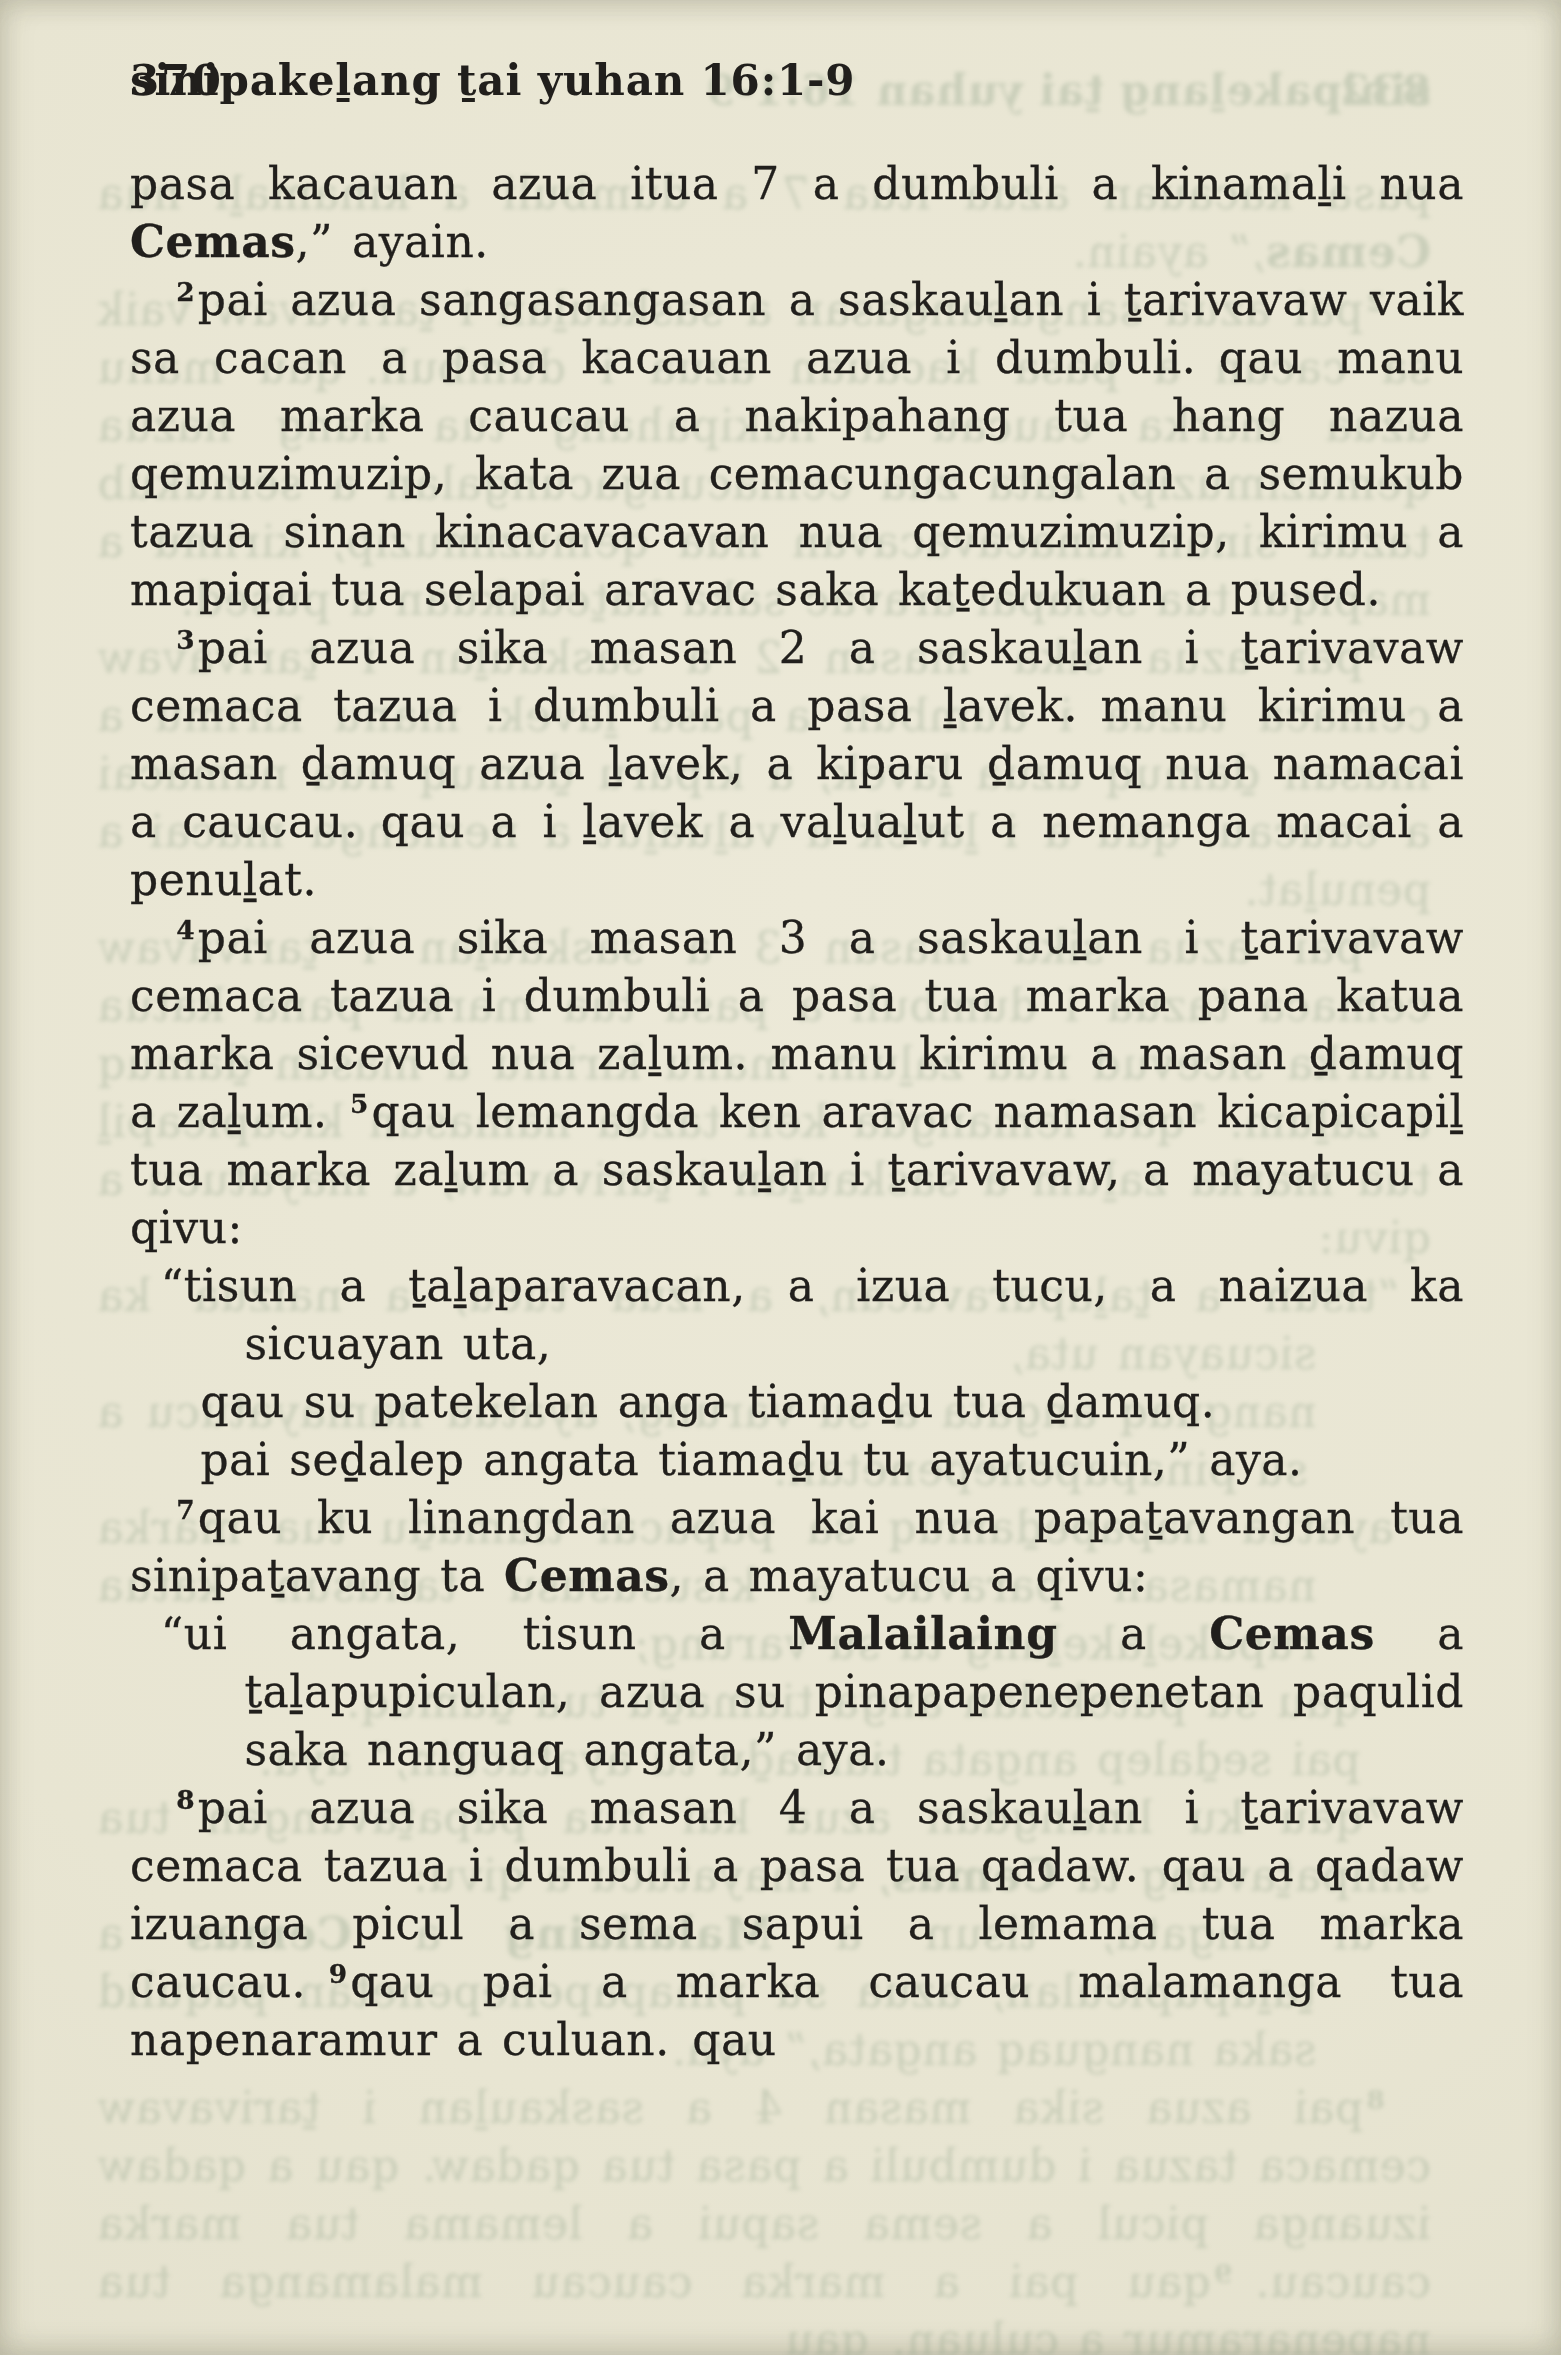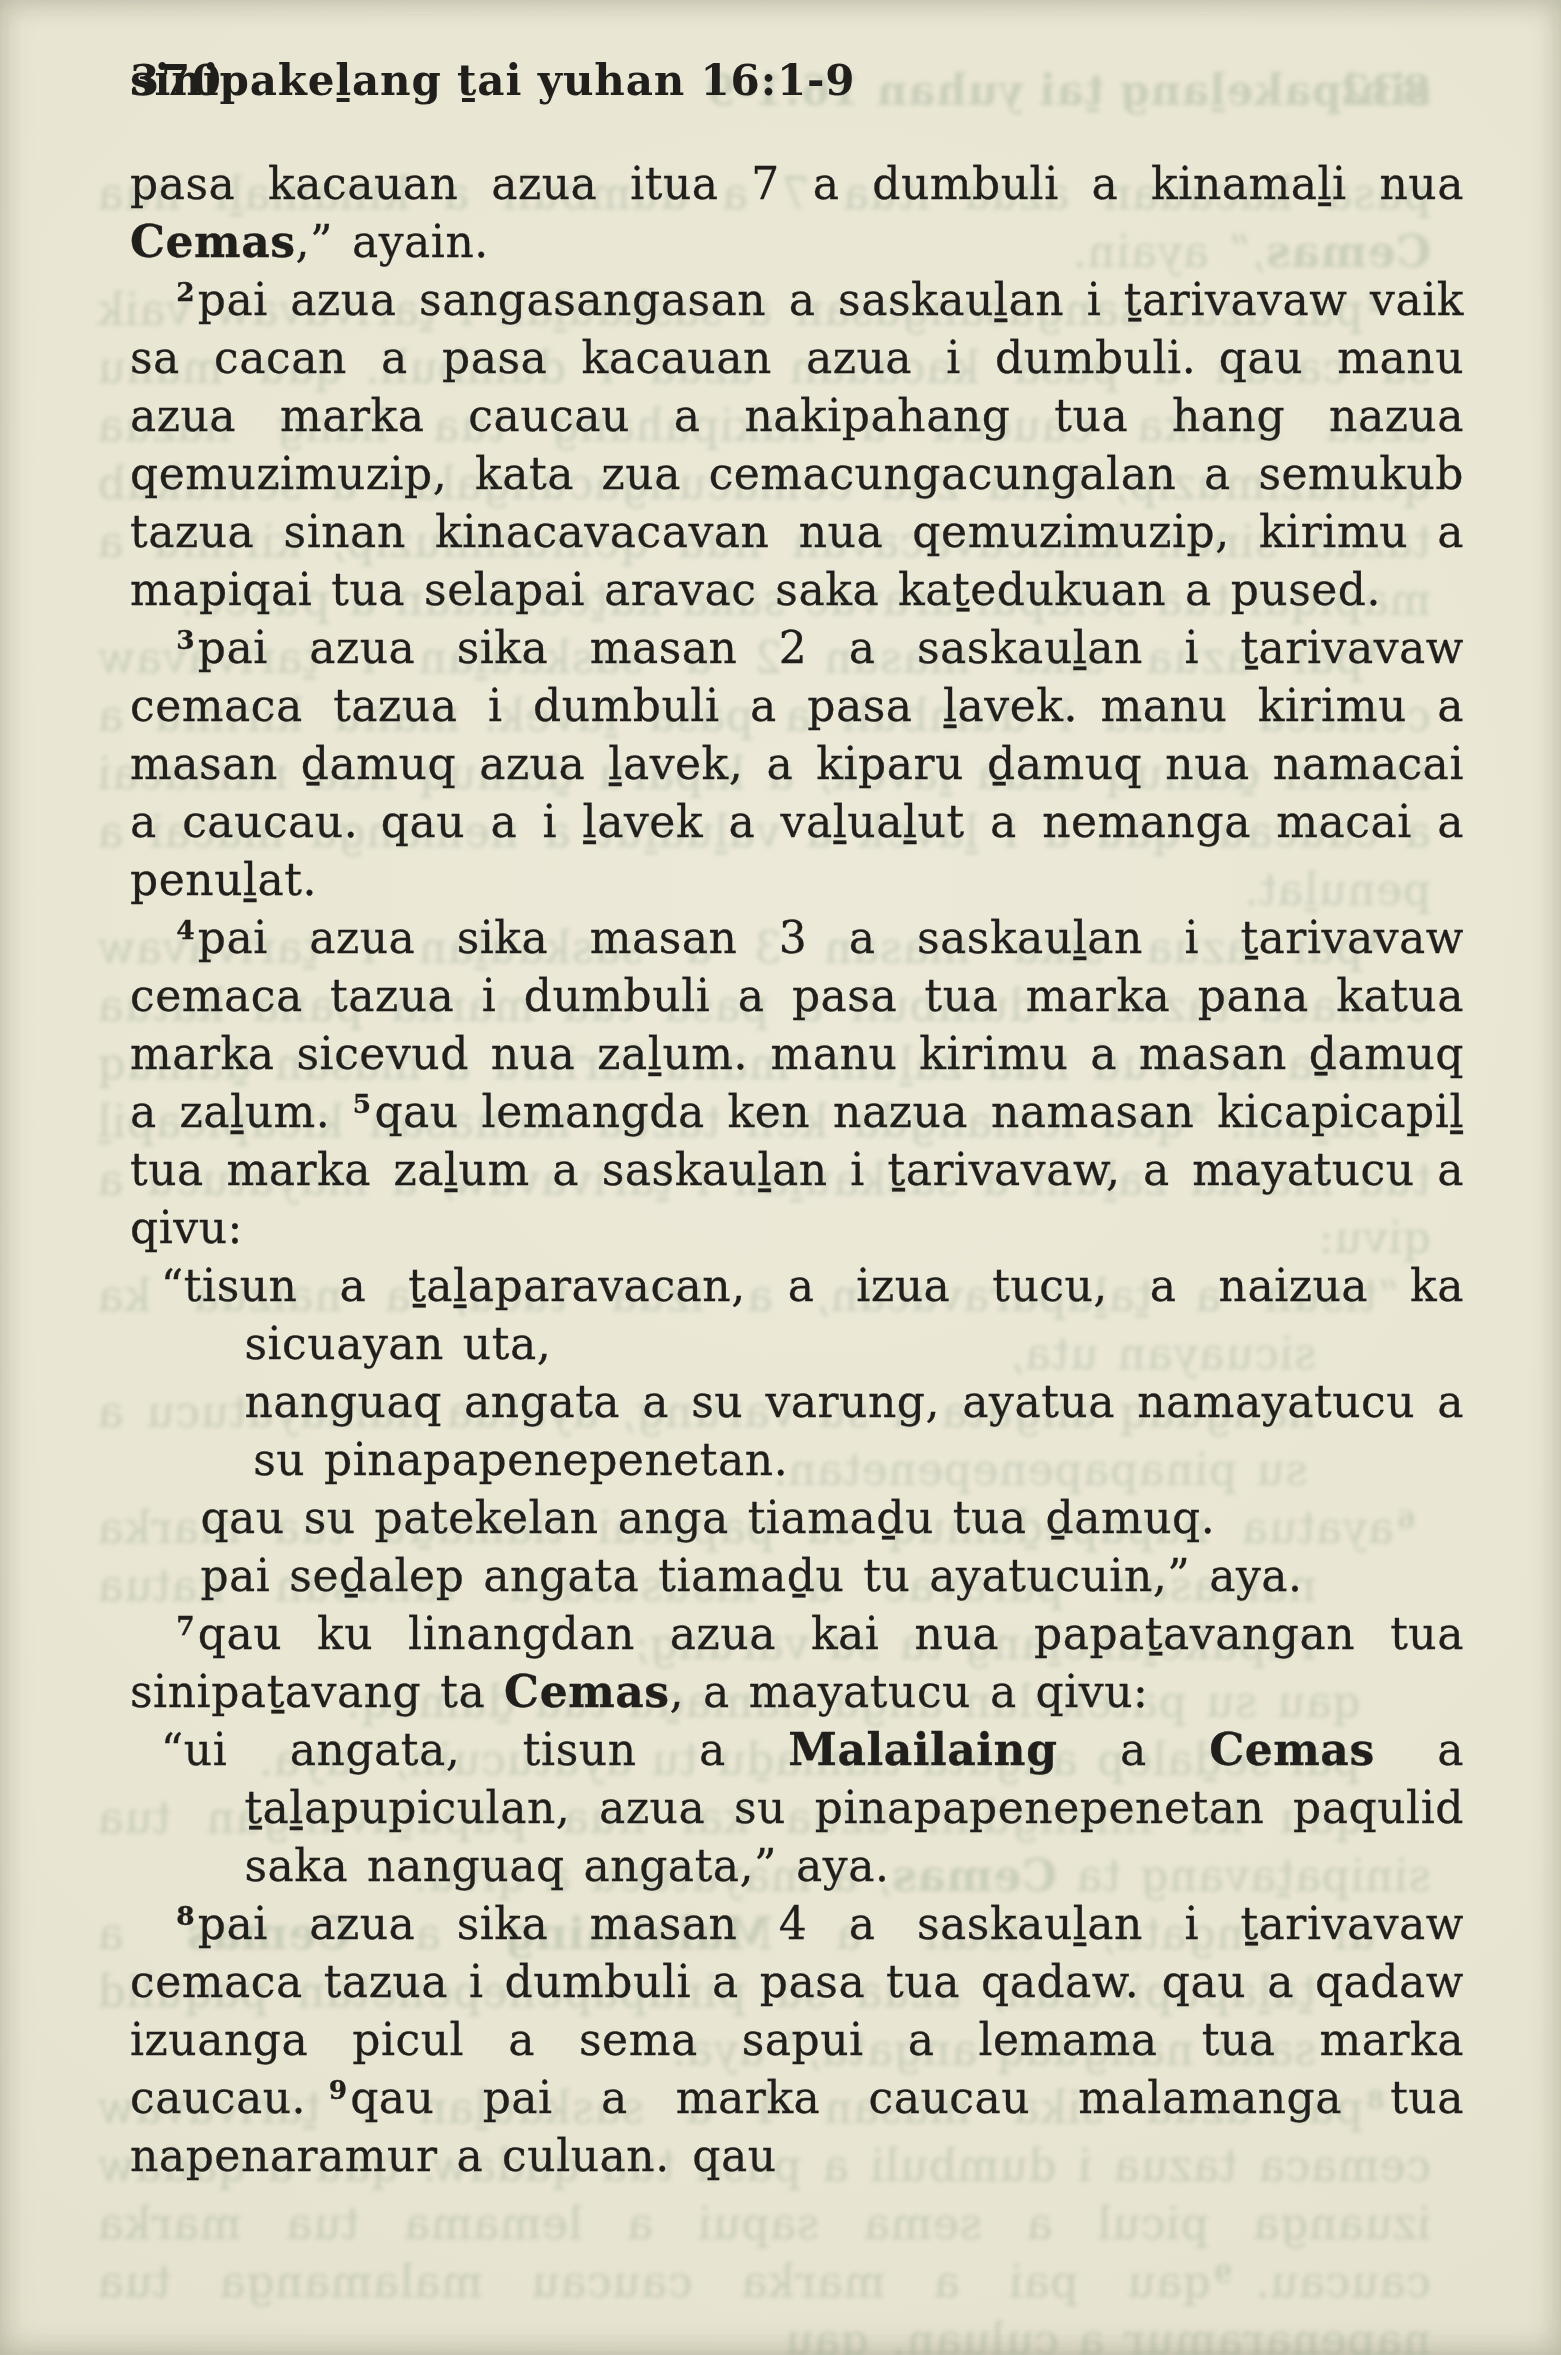--- a/index.html
+++ b/index.html
@@ -119,23 +119,22 @@
 
     <div class="page-header">
       <span class="page-number">370</span>
       <div class="running-head">sinipakeḻang ṯai yuhan 16:1-9</div>
     </div>
 
     <div class="text-body" id="text-body">
         <p class="para flush"><span>pasa kacauan azua itua 7 a dumbuli a kinamaḻi nua </span><b class="term">Cemas</b><span>,” ayain.</span></p>
         <p class="para indent"><sup class="vnum">2</sup><span>pai azua sangasangasan a saskauḻan i ṯarivavaw vaik sa cacan a pasa kacauan azua i dumbuli. qau manu azua marka caucau a nakipahang tua hang nazua qemuzimuzip, kata zua cemacungacungalan a semukub tazua sinan kinacavacavan nua qemuzimuzip, kirimu a mapiqai tua selapai aravac saka kaṯedukuan a pused.</span></p>
         <p class="para indent"><sup class="vnum">3</sup><span>pai azua sika masan 2 a saskauḻan i ṯarivavaw cemaca tazua i dumbuli a pasa ḻavek. manu kirimu a masan ḏamuq azua ḻavek, a kiparu ḏamuq nua namacai a caucau. qau a i ḻavek a vaḻuaḻut a nemanga macai a penuḻat.</span></p>
-        <p class="para indent"><sup class="vnum">4</sup><span>pai azua sika masan 3 a saskauḻan i ṯarivavaw cemaca tazua i dumbuli a pasa tua marka pana katua marka sicevud nua zaḻum. manu kirimu a masan ḏamuq a zaḻum. </span><sup class="vnum">5</sup><span>qau lemangda ken nazua namasan kicapicapiḻ tua marka zaḻum a saskauḻan i ṯarivavaw, a mayatucu a qivu:</span></p>
+        <p class="para indent"><sup class="vnum">4</sup><span>pai azua sika masan 3 a saskauḻan i ṯarivavaw cemaca tazua i dumbuli a pasa tua marka pana katua marka sicevud nua zaḻum. manu kirimu a masan ḏamuq a zaḻum. </span><sup class="vnum">5</sup><span>qau lemangda ken aravac namasan kicapicapiḻ tua marka zaḻum a saskauḻan i ṯarivavaw, a mayatucu a qivu:</span></p>
         <p class="line a"><span>“tisun a ṯaḻaparavacan, a izua tucu, a naizua ka sicuayan uta,</span></p>
-        <p class="line b"><span>nanguaq angata a su varung, ayatua namayatucu a su pinapapenepenetan.</span></p>
         <p class="line d"><span>qau su patekelan anga tiamaḏu tua ḏamuq.</span></p>
         <p class="line d"><span>pai seḏalep angata tiamaḏu tu ayatucuin,” aya.</span></p>
         <p class="para indent"><sup class="vnum">7</sup><span>qau ku linangdan azua kai nua papaṯavangan tua sinipaṯavang ta </span><b class="term">Cemas</b><span>, a mayatucu a qivu:</span></p>
         <p class="line a"><span>“ui angata, tisun a </span><b class="term">Malailaing</b><span> a </span><b class="term">Cemas</b><span> a ṯaḻapupiculan, azua su pinapapenepenetan paqulid saka nanguaq angata,” aya.</span></p>
         <p class="para indent"><sup class="vnum">8</sup><span>pai azua sika masan 4 a saskauḻan i ṯarivavaw cemaca tazua i dumbuli a pasa tua qadaw. qau a qadaw izuanga picul a sema sapui a lemama tua marka caucau. </span><sup class="vnum">9</sup><span>qau pai a marka caucau malamanga tua napenaramur a culuan. qau</span></p>
       </div>
 
   </div>
 </div>
 

